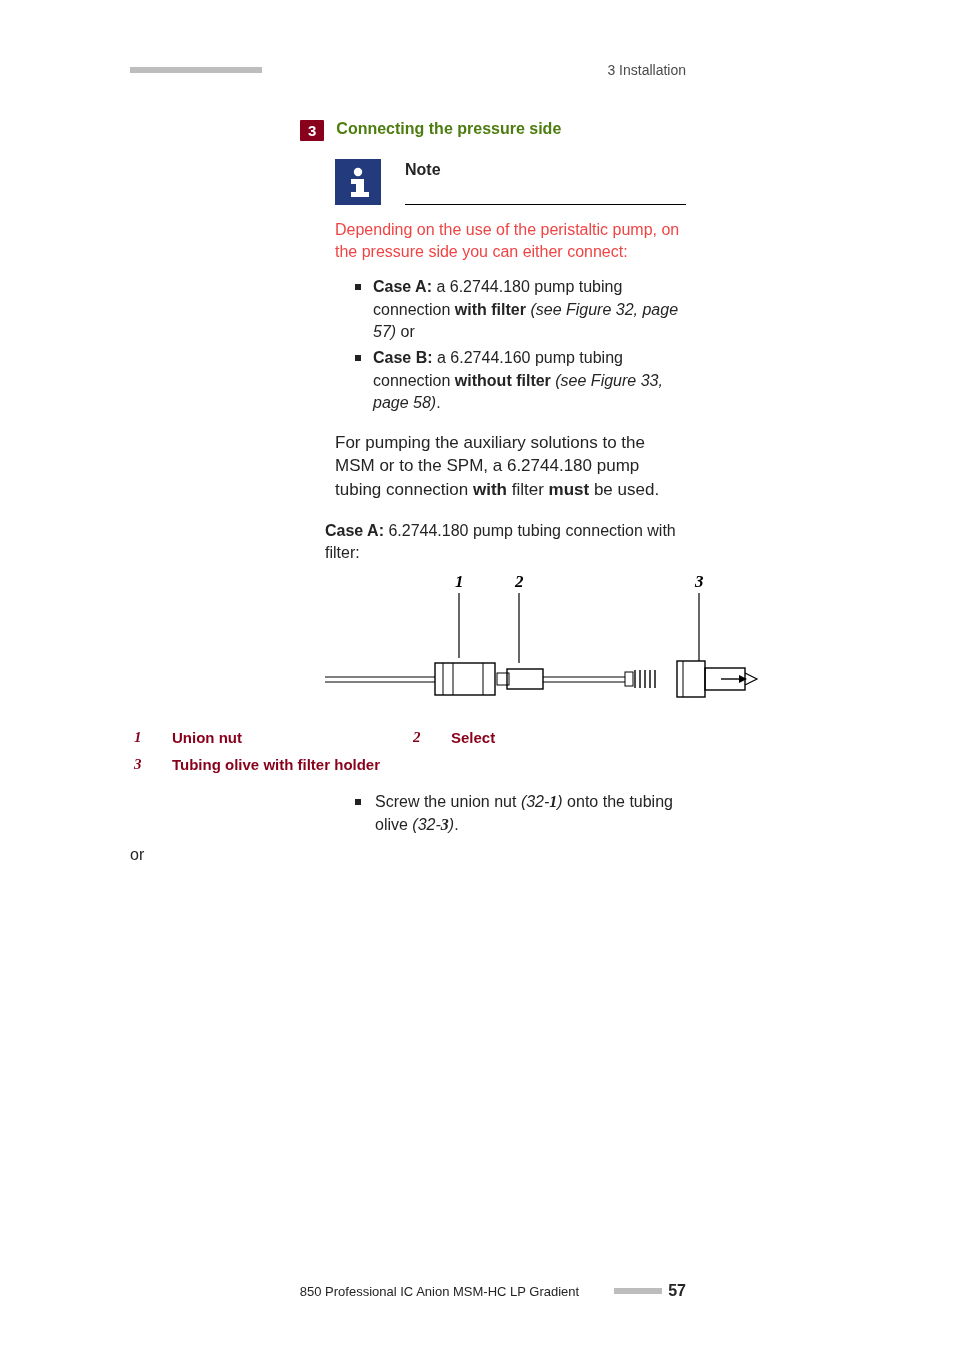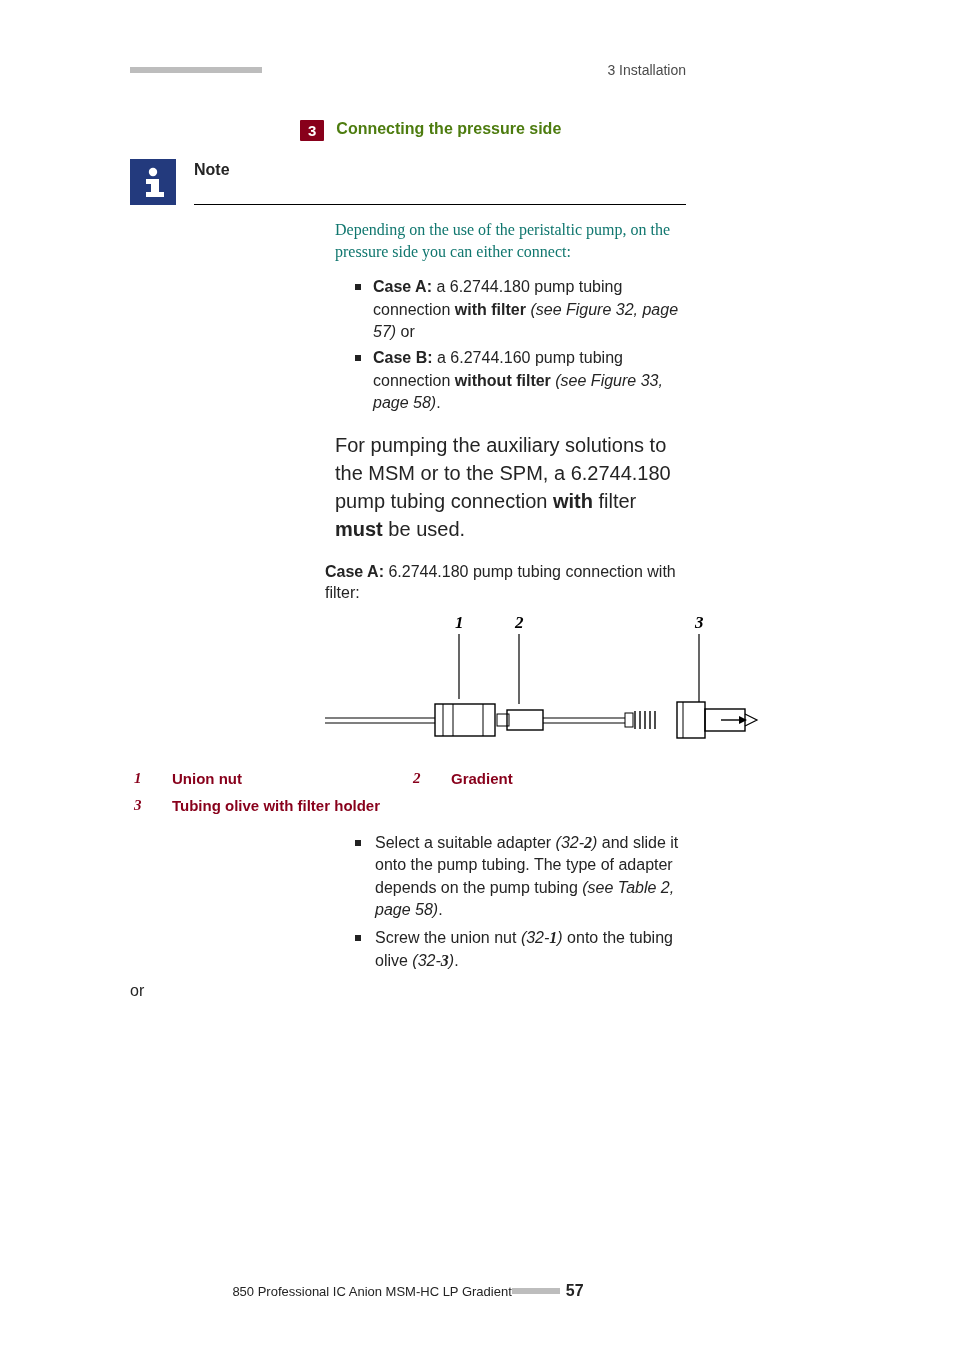--- a/index.html
+++ b/index.html
@@ -5,45 +5,45 @@
   * { box-sizing: border-box; margin: 0; padding: 0; }
   html, body { width: 954px; height: 1350px; background: #fff; font-family: "Segoe UI", Arial, sans-serif; color: #242424; }
   .page { width: 806px; height: 1350px; position: relative; padding: 62px 120px 0 130px; }
   .header { display: flex; justify-content: space-between; align-items: center; margin-bottom: 42px; }
   .dots-left { display: flex; gap: 0px; }
   .dots-left .sq { width: 6px; height: 6px; background: #bdbdbd; }
   .chapter-label { color: #4a4a4a; font-size: 14px; }
   .step-row { display: flex; align-items: flex-start; gap: 12px; margin-left: 170px; margin-bottom: 18px; }
   .step-badge { background: #88001b; color: #fff; font-weight: 700; font-size: 15px; padding: 0 8px; height: 21px; line-height: 21px; border-radius: 1px; }
   .step-title { font-weight: 700; font-size: 16px; color: #4d7c0f; }
-  .note-block { display: flex; gap: 18px; margin-bottom: 14px; }
+  .note-block { margin-left: 205px; display: flex; gap: 24px; margin-bottom: 14px; }
   .note-icon-box { width: 46px; height: 46px; background: #233a7d; display: flex; align-items: center; justify-content: center; flex: 0 0 46px; }
   .note-icon-box svg { fill: #fff; }
   .note-title-cell { flex: 1; border-bottom: 1.5px solid #000; padding: 2px 0 4px 0; }
   .note-title { font-weight: 700; font-size: 16px; }
-  .note-body { margin-left: 205px; font-size: 16px; line-height: 1.35; color: #0f766e; margin-bottom: 14px; font-family: Liberation Serif, serif; }
+  .note-body { margin-left: 205px; font-size: 16px; line-height: 1.35; color: #ef4444; margin-bottom: 14px; }
   .note-list { margin-left: 225px; font-size: 16px; line-height: 1.4; margin-bottom: 14px; }
   .note-list .li { position: relative; padding-left: 18px; margin-bottom: 4px; }
   .note-list .li::before { content: ""; position: absolute; left: 0; top: 8px; width: 6px; height: 6px; background: #222; }
   .ital { font-style: italic; }
-  .para { margin-left: 205px; font-size: 20px; line-height: 1.4; margin-bottom: 18px; margin-top: 16px; }
+  .para { margin-left: 205px; font-size: 17px; line-height: 1.4; margin-bottom: 18px; margin-top: 16px; }
   .case-intro { margin-left: 195px; font-size: 16px; line-height: 1.35; margin-bottom: 10px; }
   .figure-wrap { margin-left: 195px; margin-bottom: 6px; }
   .figure-wrap svg { display: block; margin: 0 auto; }
   .figure-caption { margin-left: 195px; font-style: italic; font-size: 15px; text-align: center; margin-bottom: 10px; }
   .legend { display: grid; grid-template-columns: 28px 1fr 28px 1fr; column-gap: 10px; row-gap: 10px; font-size: 15px; margin: 0 0 18px 0; padding: 0 4px; }
   .legend .num { color: #88001b; font-weight: 700; font-style: italic; font-family: Georgia, serif; }
   .legend .lbl { color: #88001b; font-weight: 700; }
   .instr-list { margin-left: 225px; font-size: 16px; line-height: 1.4; }
   .instr-list .li { position: relative; padding-left: 20px; margin-bottom: 6px; }
   .instr-list .li::before { content: ""; position: absolute; left: 0; top: 8px; width: 6px; height: 6px; background: #222; }
   .figref { font-style: italic; }
   .figref .bi { font-weight: 700; font-style: italic; font-family: Georgia, serif; }
   .or-line { margin-left: 206px; font-size: 16px; margin: 10px 0 14px 0; }
-  .footer { position: absolute; left: 130px; right: 120px; bottom: 50px; display: flex; justify-content: center; align-items: center; font-size: 13px; }
+  .footer { position: absolute; left: 130px; right: 120px; bottom: 50px; display: flex; justify-content: flex-end; align-items: center; font-size: 13px; gap: 35px; }
   .footer .dots-right { display: flex; gap: 0px; margin-right: 6px; }
   .footer .dots-right .sq { width: 6px; height: 6px; background: #bdbdbd; }
   .footer .pagewrap { display: flex; align-items: center; }
   .footer .pagenum { font-weight: 700; font-size: 16px; }
   b { font-weight: 700; }
 </style>
 </head>
 <body>
 <div class="page">
 
@@ -156,32 +156,29 @@
       <path d="M420 100 L432 106 L420 112" fill="none" stroke="#000" stroke-width="1.2"></path>
       <line x1="396" y1="106" x2="414" y2="106" stroke="#000" stroke-width="1.4"></line>
       <path d="M414 102 L422 106 L414 110 Z" fill="#000"></path>
     </svg>
   </div>
 
   <div class="legend">
     <div class="num">1</div>
     <div class="lbl">Union nut</div>
     <div class="num">2</div>
-    <div class="lbl">Gradient</div>
+    <div class="lbl">Select</div>
     <div class="num">3</div>
     <div class="lbl">Tubing olive with filter holder</div>
     <div></div>
       <div></div>
   </div>
 
   <div class="instr-list">
     <div class="li">
-      <span>Select a suitable adapter </span><span class="figref"><span>(32-</span><span class="bi">2</span><span>)</span></span><span> and slide it onto the pump tubing. The type of adapter depends on the pump tubing </span><span class="ital">(see Table 2, page 58)</span><span>.</span>
-    </div>
-    <div class="li">
       <span>Screw the union nut </span><span class="figref"><span>(32-</span><span class="bi">1</span><span>)</span></span><span> onto the tubing olive </span><span class="figref"><span>(32-</span><span class="bi">3</span><span>)</span></span><span>.</span>
     </div>
   </div>
 
   <div class="or-line">or</div>
 
 
   <div class="footer">
     <div>850 Professional IC Anion MSM-HC LP Gradient</div>
     <div class="pagewrap">

